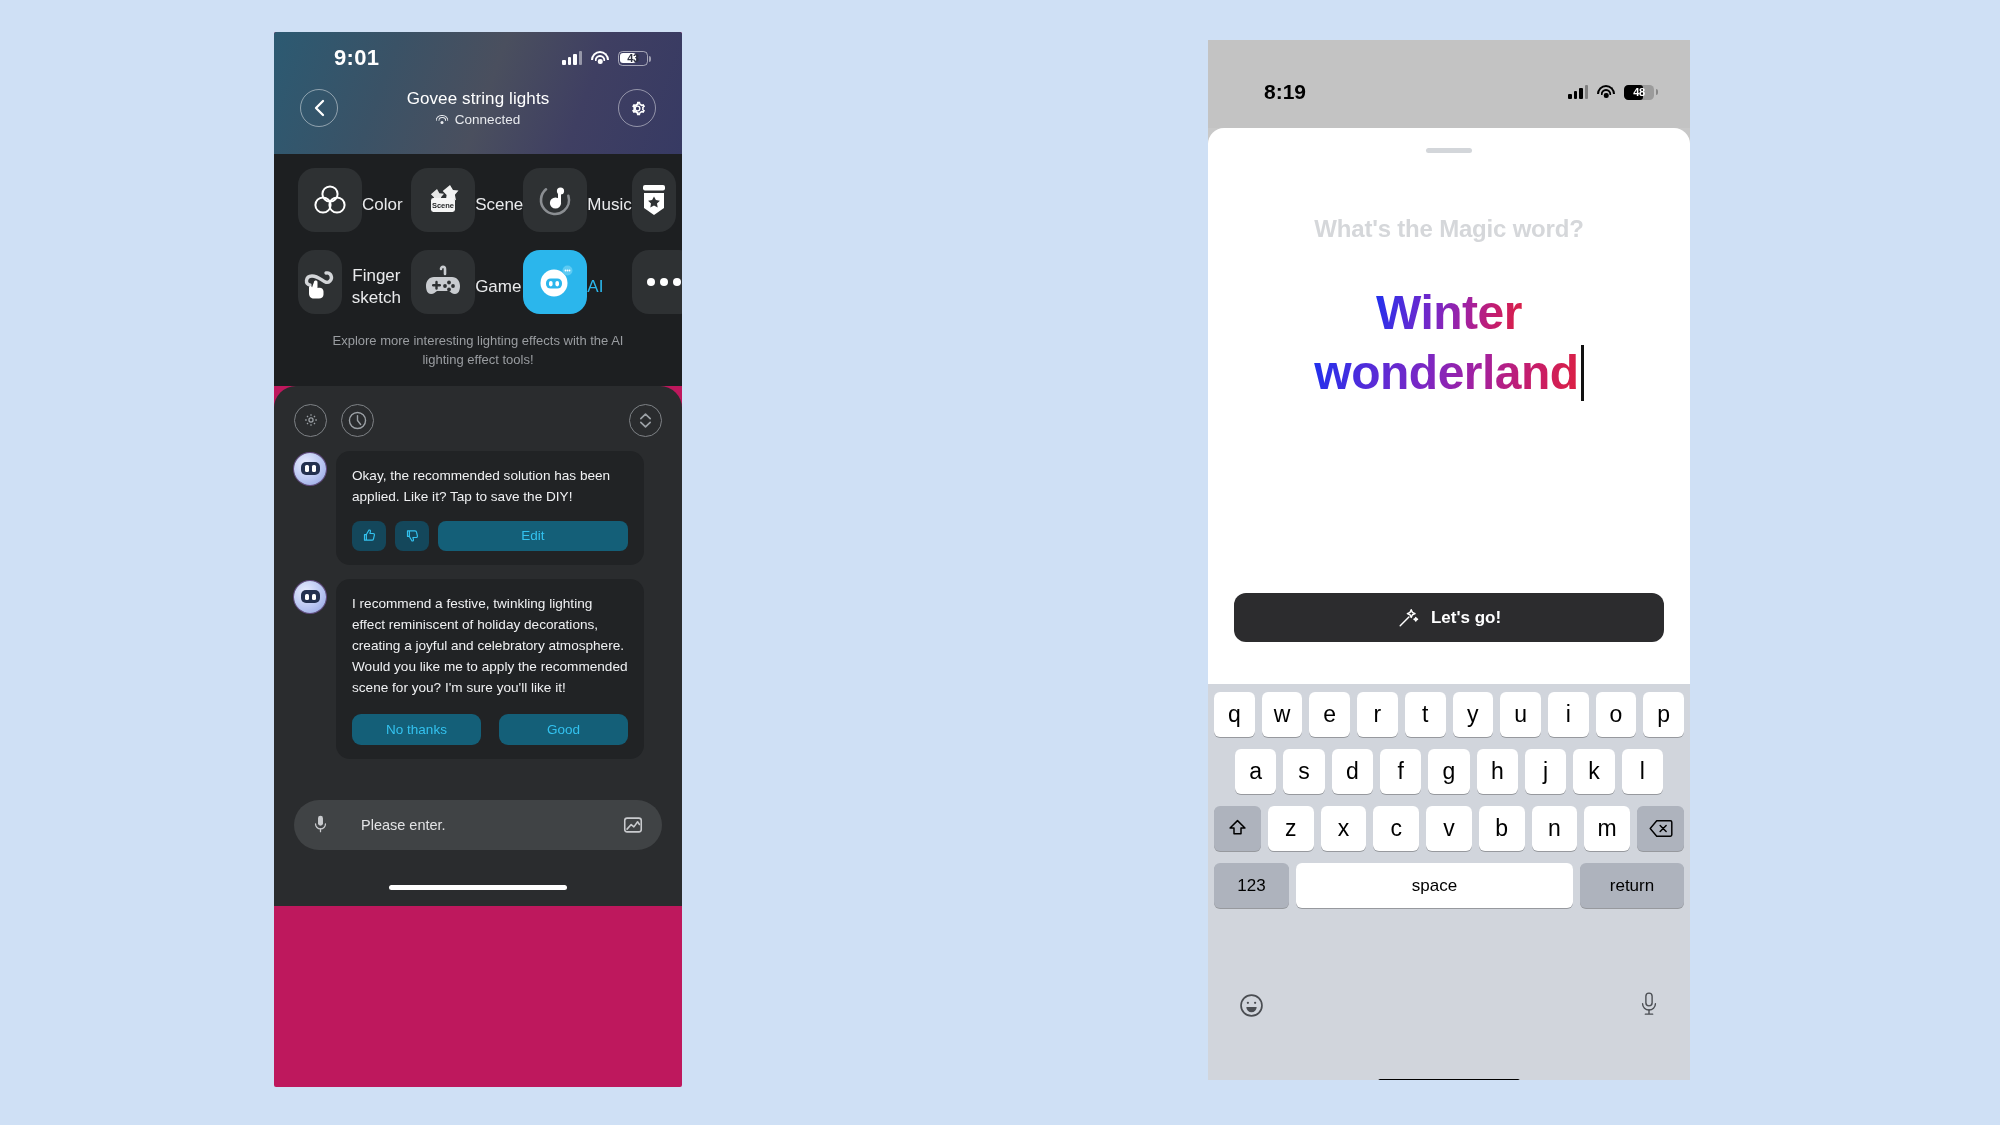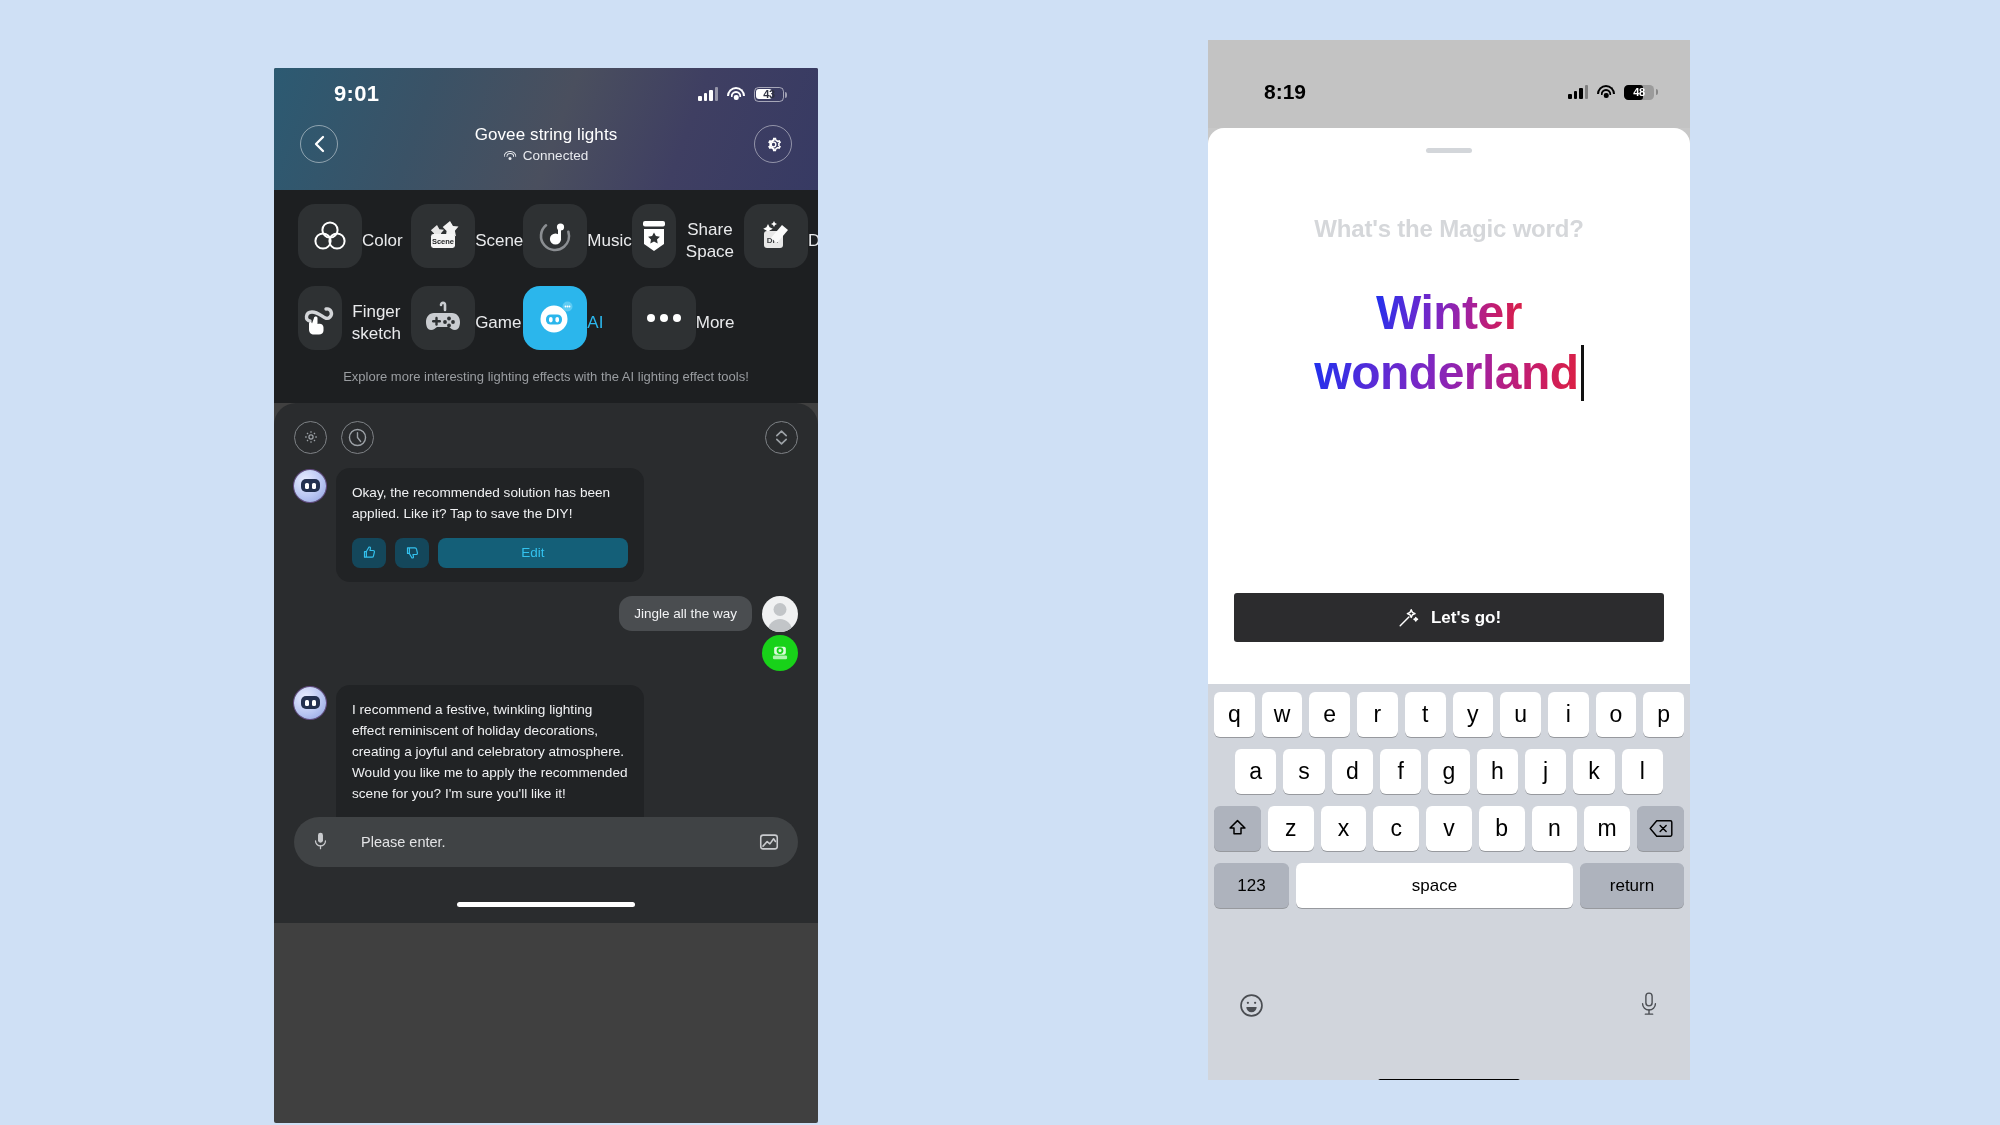--- a/index.html
+++ b/index.html
@@ -7,24 +7,23 @@
     width: 2000px; height: 1125px;
     background: #cfe0f5;
     font-family: "Liberation Sans", sans-serif;
     overflow: hidden;
   }
   .stage { position: relative; width: 2000px; height: 1125px; background:#cfe0f5; }
 
   
   .phone-left {
     position: absolute; left: 274px; top: 32px;
-    width: 544px; height: 1055px;
-    background: #404040; overflow: hidden;
+    width: 408px; height: 1055px;
+    background: #be185d; overflow: hidden;
     border-radius: 2px;
-    margin-top: 36px;
   }
   .lp-header {
     position: relative; height: 122px;
     background: linear-gradient(110deg,#2c5a72 0%, #3a5266 28%, #4a4f5e 52%, #3f3f62 74%, #373a63 100%);
   }
   .lp-status {
     display:flex; align-items:center; justify-content:space-between;
     padding: 12px 34px 0 34px; height: 40px;
   }
   .lp-time { color:#fff; font-size:22px; font-weight:600; letter-spacing:.3px; margin-left:26px;}
@@ -136,21 +135,21 @@
      display:flex; flex-direction:column; align-items:center; }
   .grabber{ width:46px;height:5px;border-radius:3px;background:#d3d6da; margin-top:20px;}
   .rp-prompt{ color:#d5d7da; font-size:24px; font-weight:700; margin-top:62px; letter-spacing:-.2px;}
   .rp-text{ margin-top:40px; text-align:center; font-size:48px; font-weight:800;
      line-height:1.25; letter-spacing:-.5px; padding:0 22px; position:relative;}
   .rp-text .g{
     background: linear-gradient(100deg,#1f31ee 0%, #5b2bd6 25%, #7b27c4 42%, #a3219f 62%, #c41d6e 80%, #dd2040 100%);
     -webkit-background-clip:text; background-clip:text; color:transparent;
     -webkit-text-fill-color:transparent;}
   .caret{ display:inline-block; width:3px; height:56px; background:#111; vertical-align:-12px; margin-left:2px;}
-  .rp-cta{ position:absolute; left:26px; right:26px; bottom:42px; height:49px; border-radius:3px;
+  .rp-cta{ position:absolute; left:26px; right:26px; bottom:42px; height:49px; border-radius:12px;
     background:#2c2c2e; display:flex; align-items:center; justify-content:center; gap:12px;}
   .rp-cta .lbl{ color:#fff; font-size:17px; font-weight:700;}
 
   
   .kb{ background:#d1d5dc; height:412px; display:flex; flex-direction:column; }
   .kb-sugg{ height:44px; display:flex; align-items:center;
      background:linear-gradient(180deg,#c8ccd3 0%,#d1d5dc 100%);}
   .sg{ flex:1; text-align:center; color:#0b0b0b; font-size:15.5px; position:relative;}
   .sg + .sg::before{ content:''; position:absolute; left:0; top:6px; bottom:6px; width:1px; background:#b7bcc4;}
   .kb-rows{ padding: 8px 6px 0 6px; display:flex; flex-direction:column; gap:12px; }
@@ -387,33 +386,20 @@
             <div class="vote">
               <svg width="15" height="15" viewBox="0 0 24 24" fill="none" stroke="#33c2ef" stroke-width="1.9" stroke-linejoin="round">
                 <path d="M7 13.5v-9h-3v9zM7 13.5l4.2 7.2c1.6.4 2.6-.5 2.3-2.2l-.8-3.3h5.1c1.4 0 2.3-1.2 2-2.5l-1.4-6C18.2 5.5 17.3 4.5 16 4.5H7z"></path>
               </svg>
             </div>
             <div class="btn-edit">Edit</div>
           </div>
         </div>
       </div>
 
-      <div class="msg-row user">
-        <div class="user-bubble">Jingle all the way</div>
-        <div class="user-avs">
-          <div class="av-person"></div>
-          <div class="av-green">
-            <svg width="20" height="20" viewBox="0 0 24 24">
-              <rect x="5" y="4.5" width="14" height="9.5" rx="2.2" fill="#ddfcdd"></rect>
-              <circle cx="12" cy="9" r="3" fill="none" stroke="#18d219" stroke-width="2.1"></circle>
-              <rect x="3.5" y="15" width="17" height="4.5" rx="1.6" fill="#aef3ae"></rect>
-            </svg>
-          </div>
-        </div>
-      </div>
 
       <div class="msg-row">
         <div class="bot-av">
             <div class="face">
               <i></i>
               <i></i>
             </div>
           </div>
         <div class="bubble">
           <p>I recommend a festive, twinkling lighting effect reminiscent of holiday decorations, creating a joyful and celebratory atmosphere. Would you like me to apply the recommended scene for you? I'm sure you'll like it!</p>

